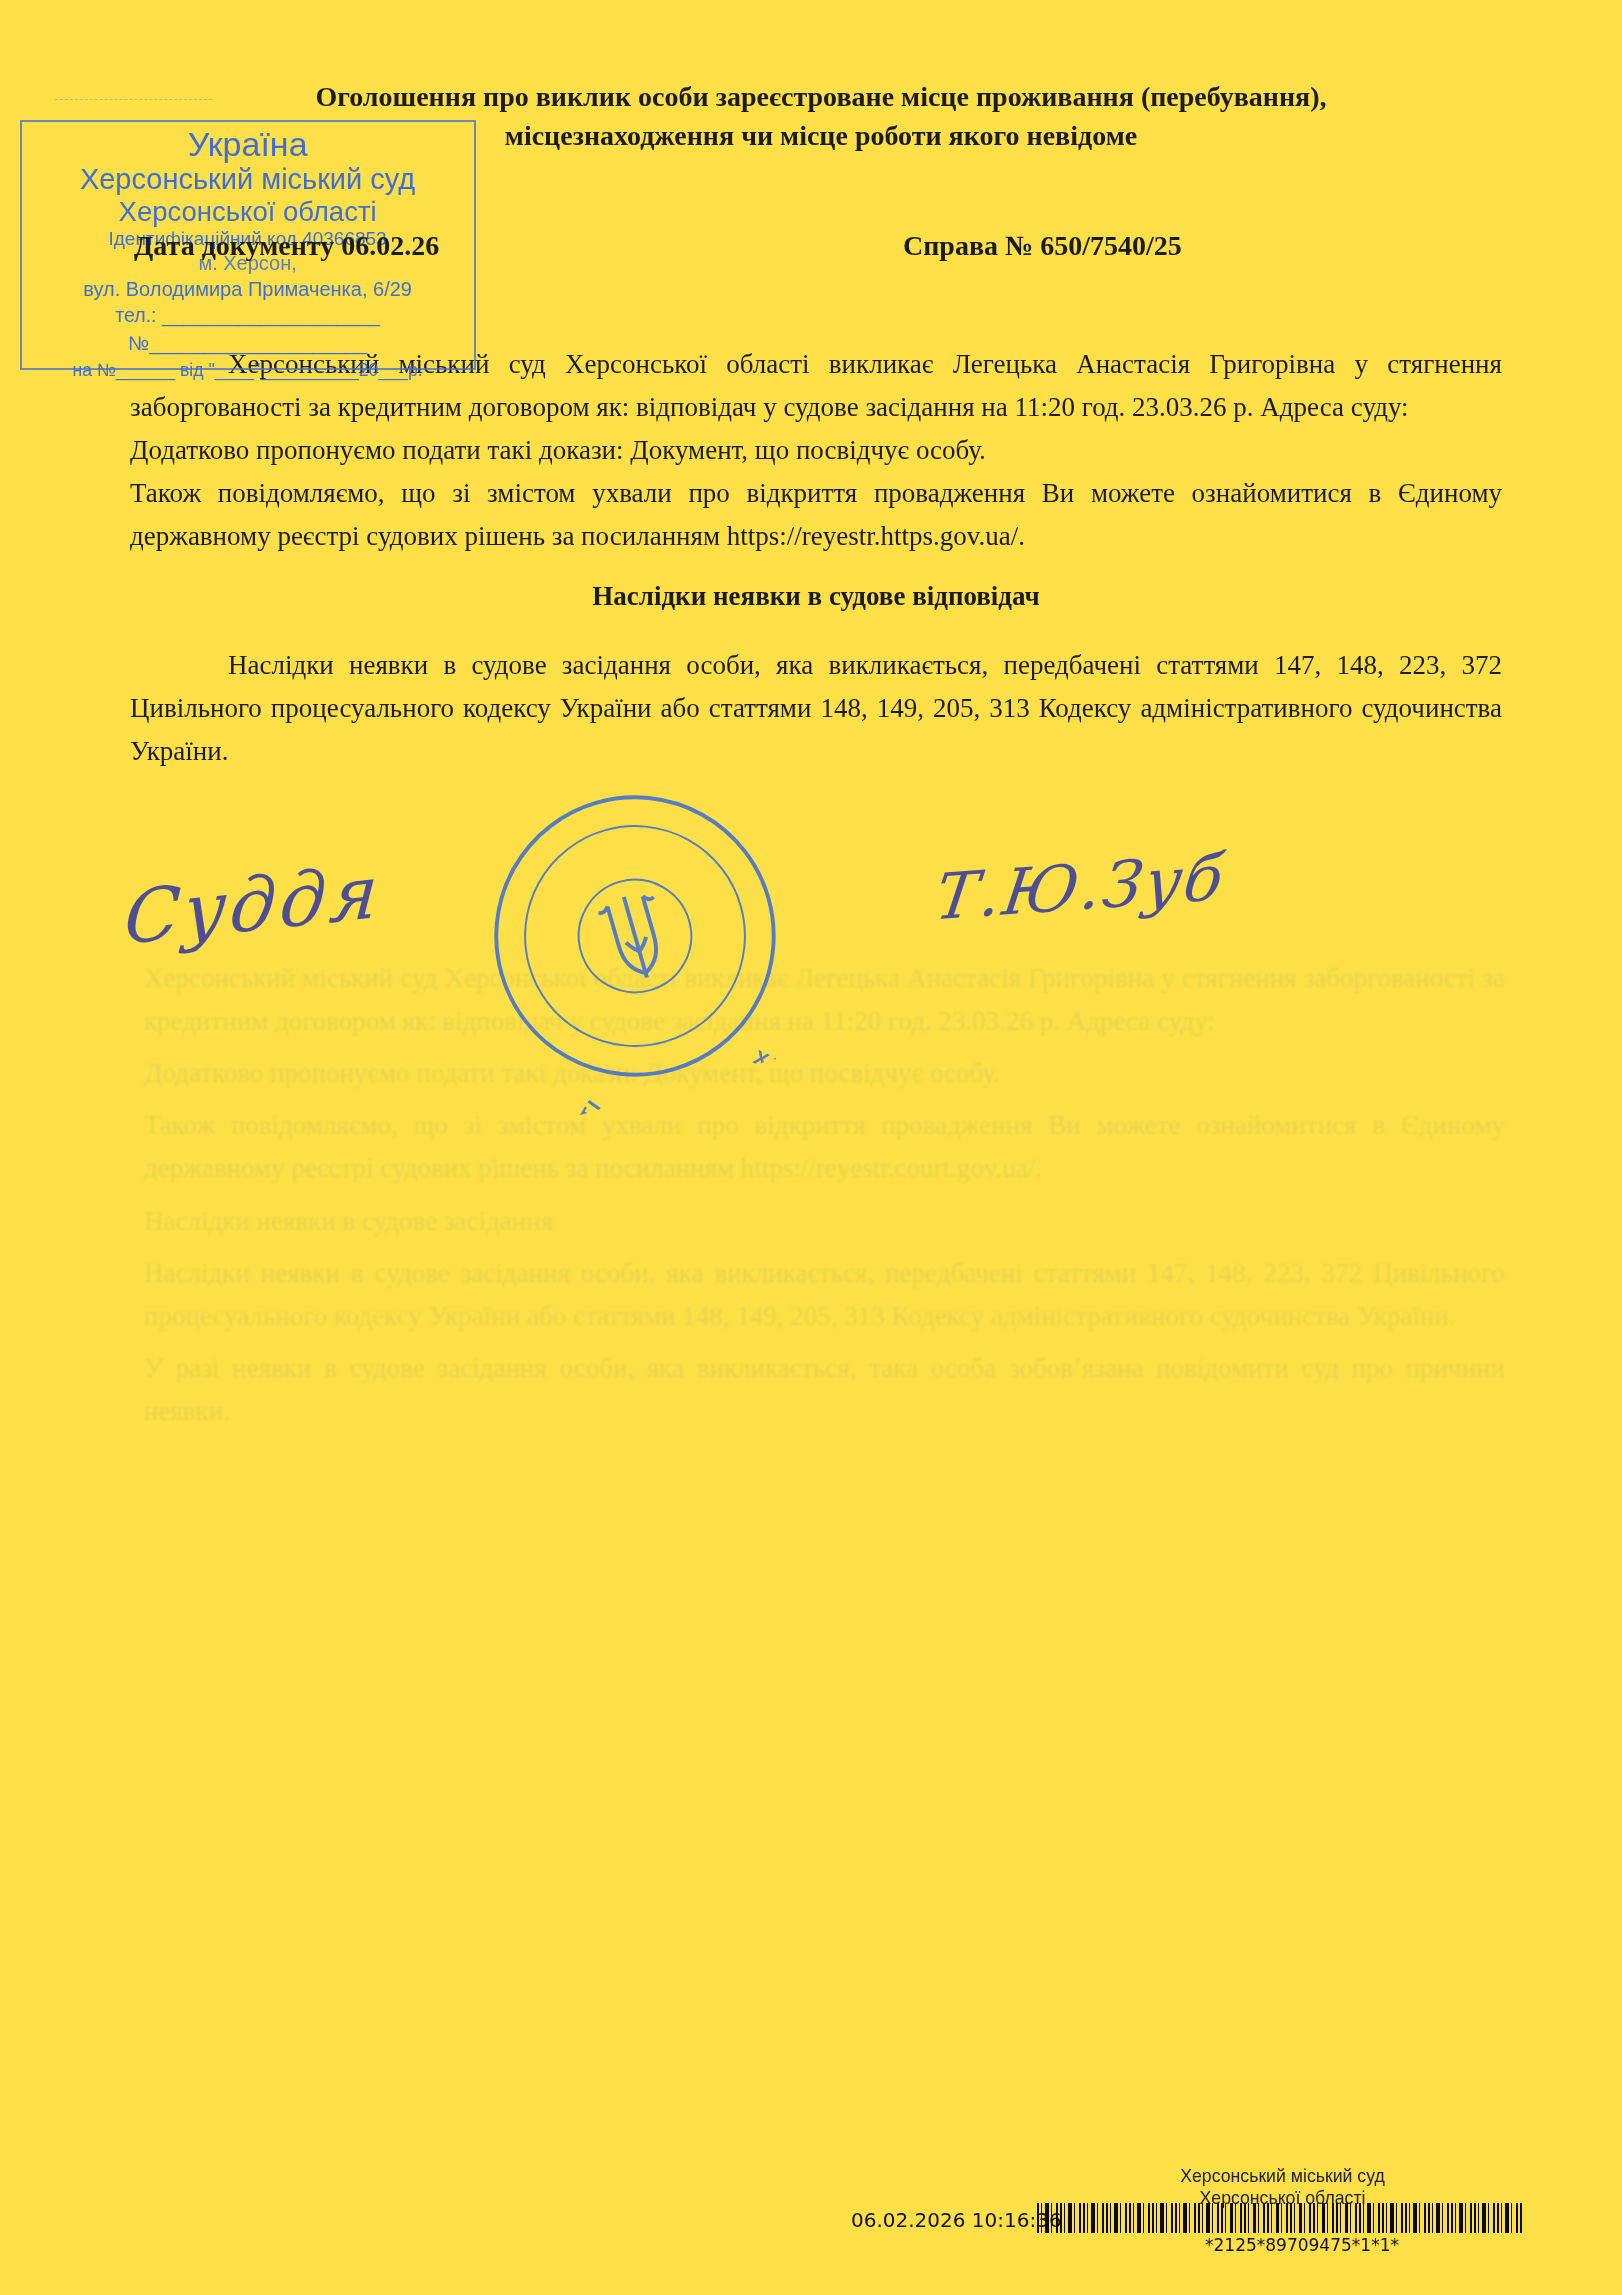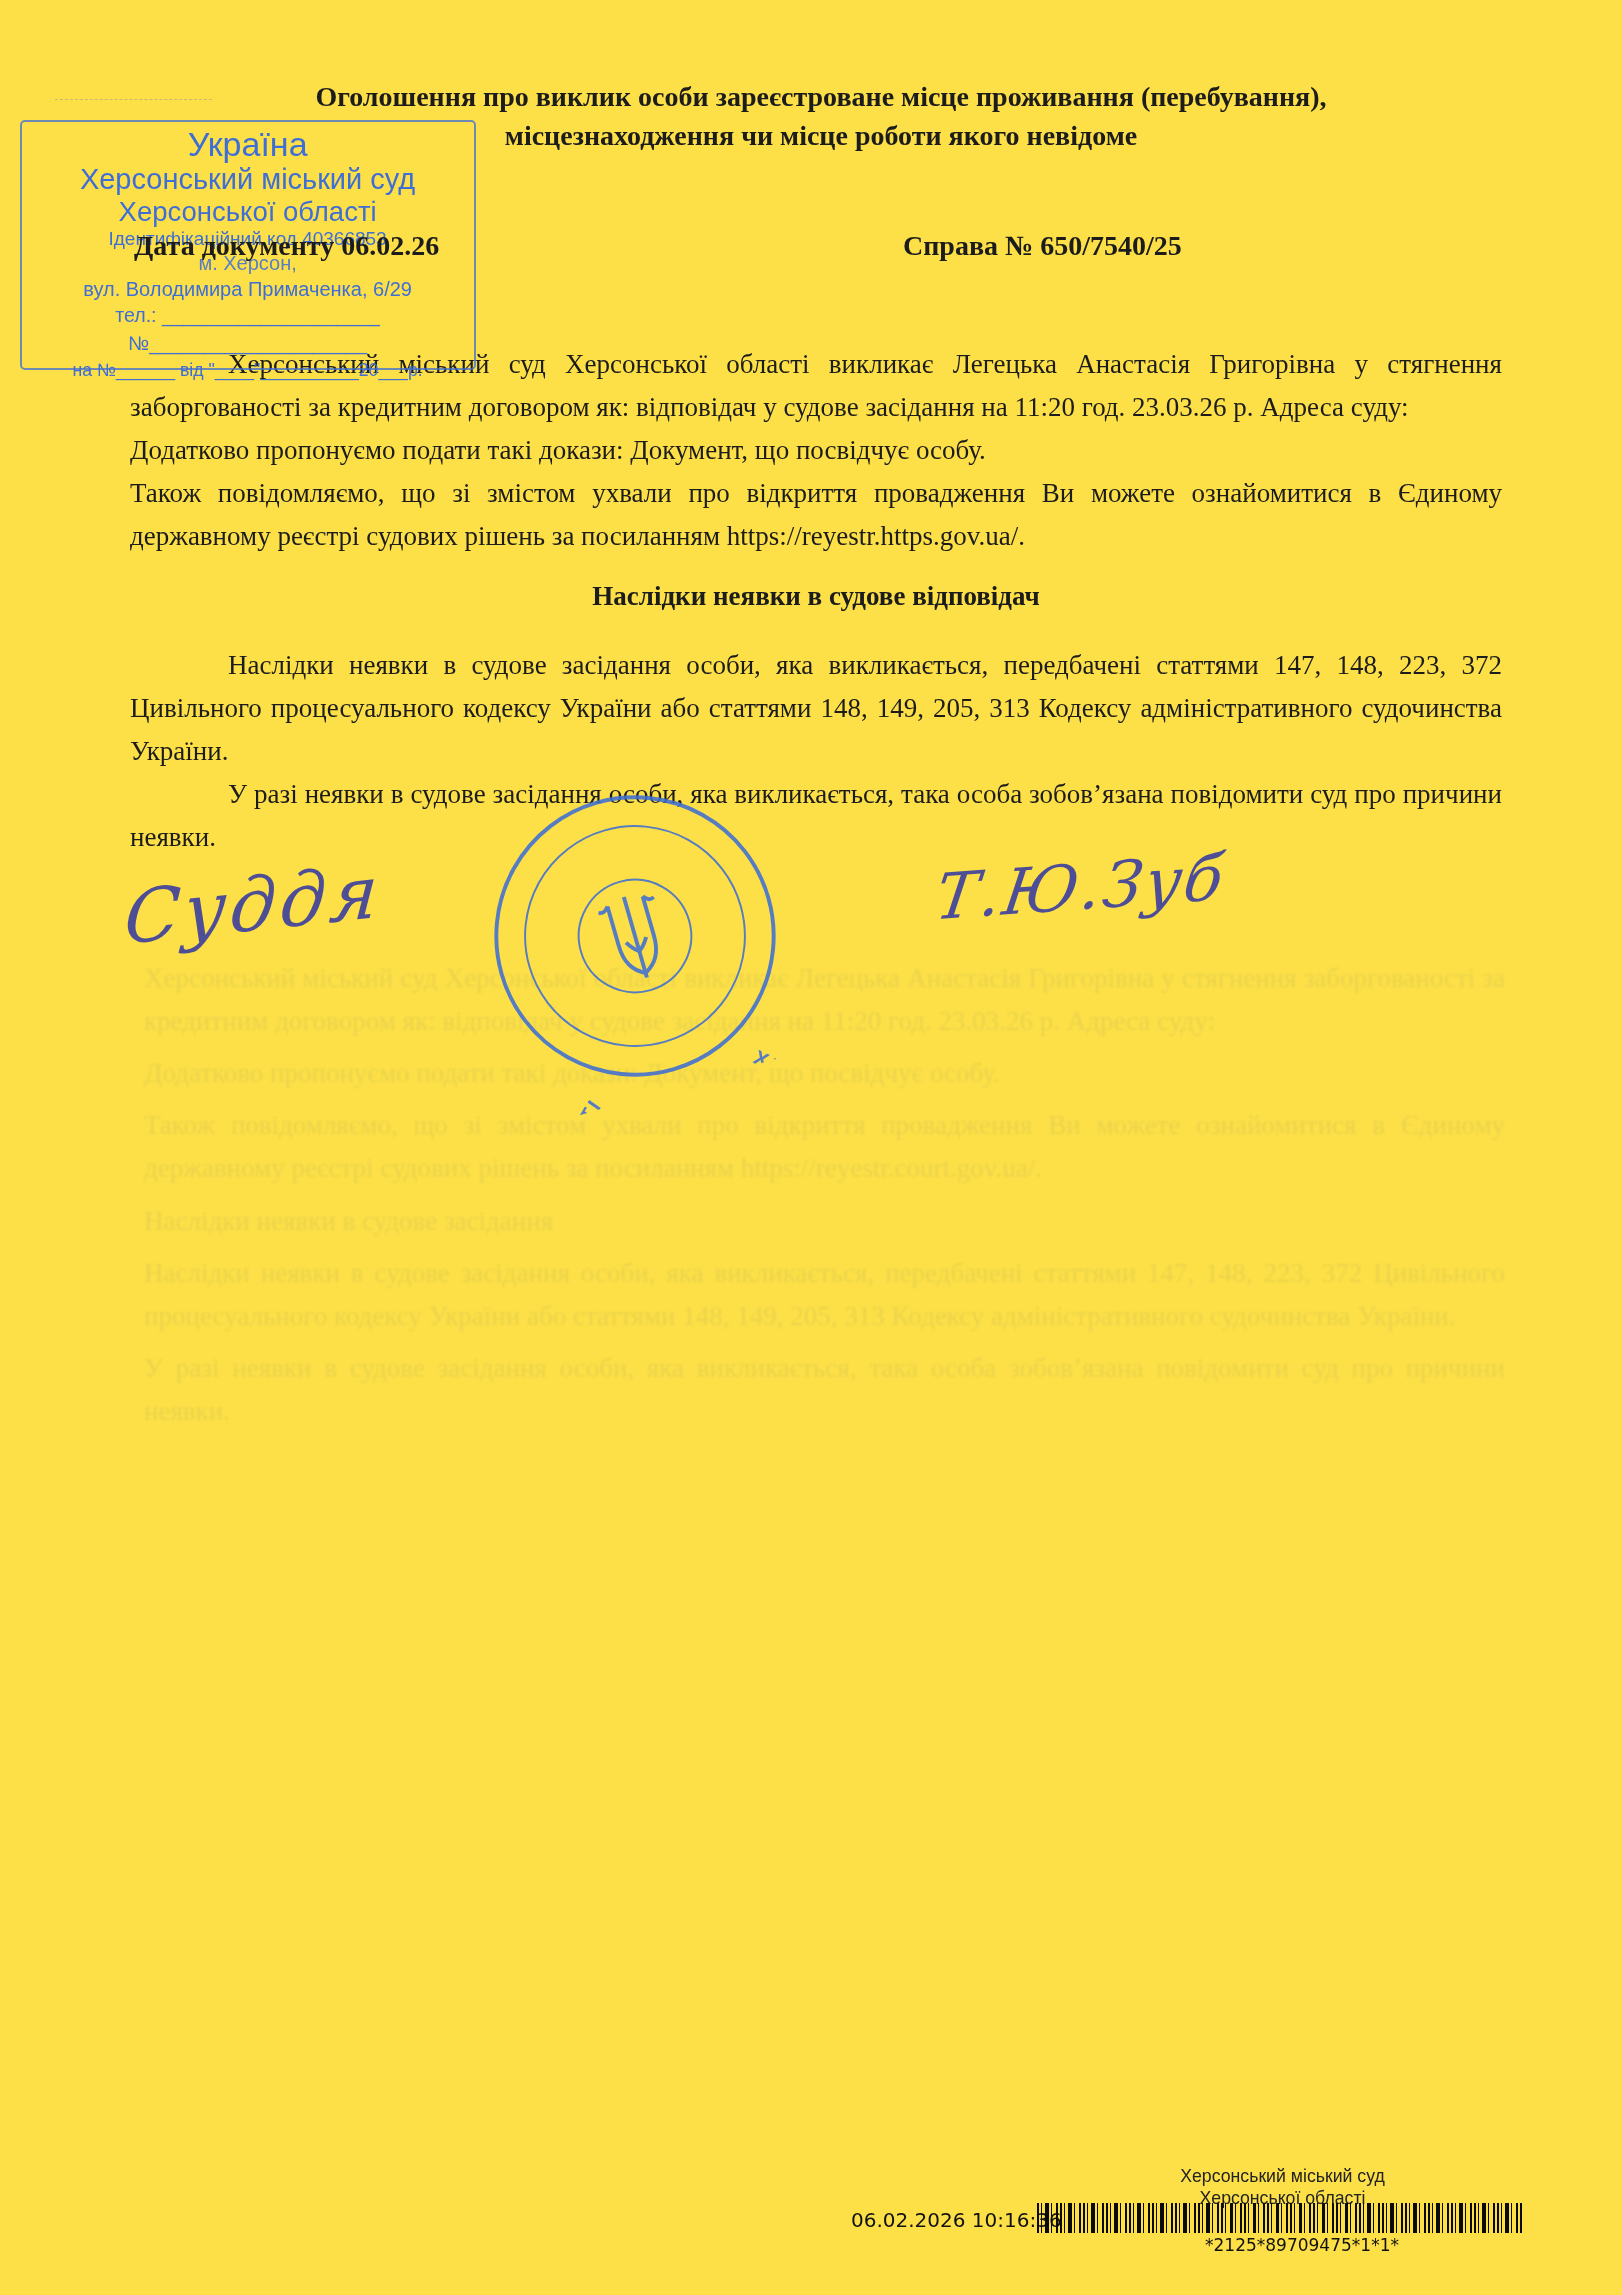--- a/index.html
+++ b/index.html
@@ -13,21 +13,21 @@
     overflow:hidden;
   }
   
   .doc-title{
     position:absolute;left:170px;top:77px;width:1302px;
     text-align:center;font-weight:bold;font-size:28px;line-height:39px;
   }
   
   .letterhead{
     position:absolute;left:19.6px;top:120px;width:452px;height:243px;
-    border:2px solid rgba(62,110,214,.75);border-radius:5px;
+    border:2px solid rgba(62,110,214,.75);border-radius:0;
     color:#3e6ed6;
     font-family:"Liberation Sans", sans-serif;
     text-align:center;
     padding-top:2.6px;
     z-index:1;
   }
   .lh-country{font-size:34px;line-height:38px;}
   .lh-court1{font-size:29px;line-height:33px;}
   .lh-court2{font-size:27.5px;line-height:31px;}
   .lh-code{font-size:19px;line-height:23.6px;}
@@ -134,21 +134,20 @@
 
   <div class="doc-date">Дата документу 06.02.26</div>
   <div class="case-no">Справа № 650/7540/25</div>
 
   <div class="body-text">
     <p class="indent">Херсонський міський суд Херсонської області викликає Легецька Анастасія Григорівна у стягнення заборгованості за кредитним договором  як: відповідач у судове засідання  на  11:20 год. 23.03.26 р. Адреса суду:</p>
     <p>Додатково пропонуємо подати такі докази: Документ, що посвідчує особу.</p>
     <p>Також повідомляємо, що зі змістом ухвали про відкриття провадження Ви можете ознайомитися в Єдиному державному реєстрі судових рішень за посиланням https://reyestr.https.gov.ua/.</p>
     <p class="heading2">Наслідки неявки в судове відповідач</p>
     <p class="indent">Наслідки неявки в судове засідання особи, яка викликається, передбачені статтями 147, 148, 223, 372 Цивільного процесуального кодексу України або статтями 148, 149, 205, 313 Кодексу адміністративного судочинства України.</p>
-    <p class="indent">У разі неявки в судове засідання особи, яка викликається, така особа зобов’язана повідомити суд про причини неявки.</p>
   </div>
 
   <div class="handwriting sig-judge">Суддя</div>
   <div class="handwriting sig-name">Т.Ю.Зуб</div>
 
   <div class="stamp-wrap">
     <svg viewBox="0 0 480 480" width="314" height="314">
       <defs>
         <path id="ringTop" d="M 240 435 A 195 195 0 1 1 239.9 435"></path>
         <path id="ringBottomOuter" d="M 240 52 A 188 188 0 1 0 239.9 52"></path>

